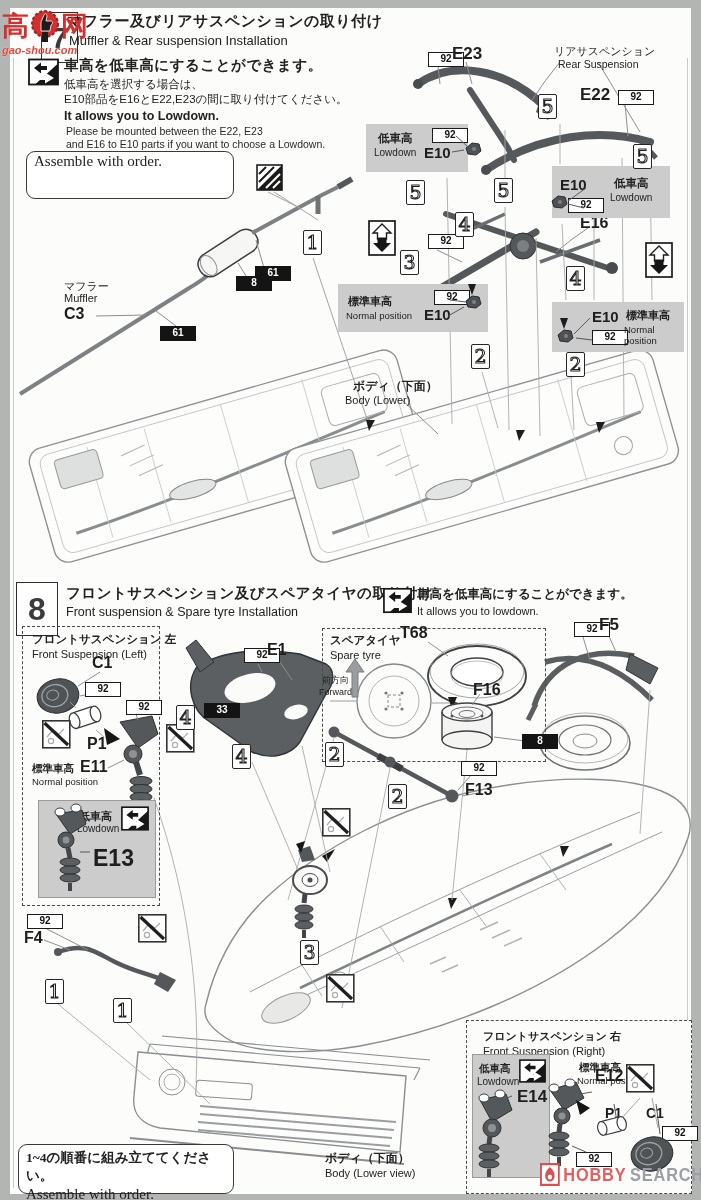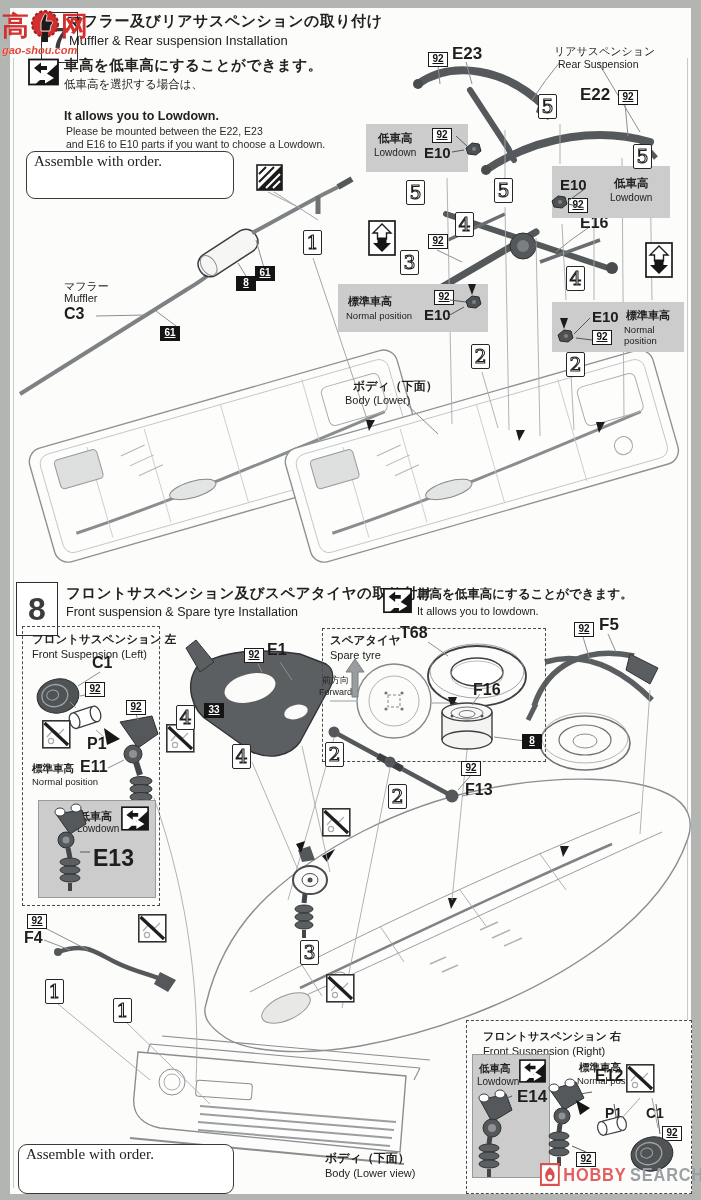--- a/index.html
+++ b/index.html
@@ -8,21 +8,21 @@
   .abs{position:absolute;}
   .b{font-weight:bold;}
   .jpT{letter-spacing:.5px;}
   
   .edge{background:#b2b5b2;}
   
   .stepbox{border:1.8px solid #2e2e2e;background:#fff;text-align:center;}
   .stepbox span{font-weight:bold;color:#3c3c3c;font-family:"Liberation Sans",sans-serif;}
   
   .pc{min-width:14px;height:13px;line-height:13px;text-align:center;background:#fff;
-      border:1.6px solid #1b1b1b;font:bold 10px "Liberation Sans",sans-serif;padding:0 2px;color:#111;display:inline-block;text-decoration:underline;}
+      border:1.6px solid #1b1b1b;font:bold 10px "Liberation Sans",sans-serif;padding:0 10px;color:#111;display:inline-block;}
   .pc-inv{background:#141414;color:#fff;border-color:#141414;}
   
   .nb{width:17px;height:23px;border:1.6px solid #262626;border-radius:2px;background:#fff;text-align:center;}
   .nb span{font:400 19px/23px "DejaVu Serif","Liberation Serif",serif;color:#444;
            -webkit-text-fill-color:#fff;-webkit-text-stroke:1.05px #1d1d1d;}
   .graybox{background:#cbcccb;}
   .dashbox{border:1.6px dashed #4a4a4a;}
   .roundbox{border:1.6px solid #3a3a3a;border-radius:9px;background:#fff;}
   .partlbl{font-family:"Liberation Sans",sans-serif;font-weight:bold;color:#1e1e1e;}
   .small{color:#2a2a2a;}
@@ -290,20 +290,21 @@
   </div>
 
   <svg class="abs lr-icon" style="left:28px;top:58px;z-index:2" width="31" height="28" viewBox="0 0 31 27">
     <rect x="1" y="1" width="29" height="25" fill="#fff" stroke="#161616" stroke-width="1.8"></rect>
     <polygon points="30,5 30,26 7,26" fill="#161616"></polygon>
     <path d="M13,4 L6,9.5 L13,15 L13,11.5 L19,11.5 L19,7.5 L13,7.5 Z" fill="#161616"></path>
     <path d="M17,14 L26,19.5 L17,25 L17,21.5 L12,21.5 L12,17.5 L17,17.5 Z" fill="#fff"></path>
   </svg>
   <div class="abs b jpT" style="left:64px;top:56px;font-size:14.5px;z-index:2">車高を低車高にすることができます。</div>
   <div class="abs" style="left:64px;top:77px;font-size:11.5px;z-index:2">低車高を選択する場合は、</div>
+  <div class="abs" style="left:64px;top:92px;font-size:11.5px;z-index:2">E10部品をE16とE22,E23の間に取り付けてください。</div>
   <div class="abs b" style="left:64px;top:109px;font-size:12.5px;z-index:2">It allows you to Lowdown.</div>
   <div class="abs small" style="left:66px;top:125px;font-size:10.5px;z-index:2">Please be mounted between the E22, E23</div>
   <div class="abs small" style="left:66px;top:138px;font-size:10.5px;z-index:2">and E16 to E10 parts if you want to choose a Lowdown.</div>
 
   <div class="abs roundbox" style="left:26px;top:151px;width:206px;height:46px;z-index:2">
     <div style="font:15px 'Liberation Serif',serif;margin:1px 0 0 7px">Assemble with order.</div>
   </div>
 
   <div class="abs" style="left:64px;top:279px;font-size:11px;z-index:2">マフラー</div>
   <div class="abs" style="left:64px;top:292px;font-size:11px;z-index:2">Muffler</div>
@@ -421,20 +422,21 @@
 
   <div class="abs nb" style="left:176px;top:705px;z-index:2"><span>4</span></div>
   <div class="abs nb" style="left:232px;top:744px;z-index:2"><span>4</span></div>
   <div class="abs nb" style="left:325px;top:742px;z-index:2"><span>2</span></div>
   <div class="abs nb" style="left:388px;top:784px;z-index:2"><span>2</span></div>
   <div class="abs nb" style="left:300px;top:940px;z-index:2"><span>3</span></div>
   <div class="abs nb" style="left:45px;top:979px;z-index:2"><span>1</span></div>
   <div class="abs nb" style="left:113px;top:998px;z-index:2"><span>1</span></div>
 
   <div class="abs roundbox" style="left:18px;top:1144px;width:214px;height:48px;z-index:4">
+    <div style="font:13.5px 'Liberation Serif',serif;font-weight:bold;margin:4px 0 0 7px">1~4の順番に組み立ててください。</div>
     <div style="font:15px 'Liberation Serif',serif;margin:1px 0 0 7px">Assemble with order.</div>
   </div>
 
   <div class="abs b" style="left:325px;top:1150px;font-size:12px;z-index:4">ボディ（下面）</div>
   <div class="abs" style="left:325px;top:1167px;font-size:11px;z-index:4">Body (Lower view)</div>
 
   <div class="abs dashbox" style="left:466px;top:1020px;width:224px;height:172px;background:#fcfcfa;z-index:3">
     <div class="abs b" style="left:16px;top:8px;font-size:11px;white-space:nowrap">フロントサスペンション 右</div>
     <div class="abs" style="left:16px;top:24px;font-size:11px;white-space:nowrap">Front Suspension (Right)</div>
     <div class="abs graybox" style="left:5px;top:33px;width:76px;height:122px;border:1px solid #9a9a9a">

